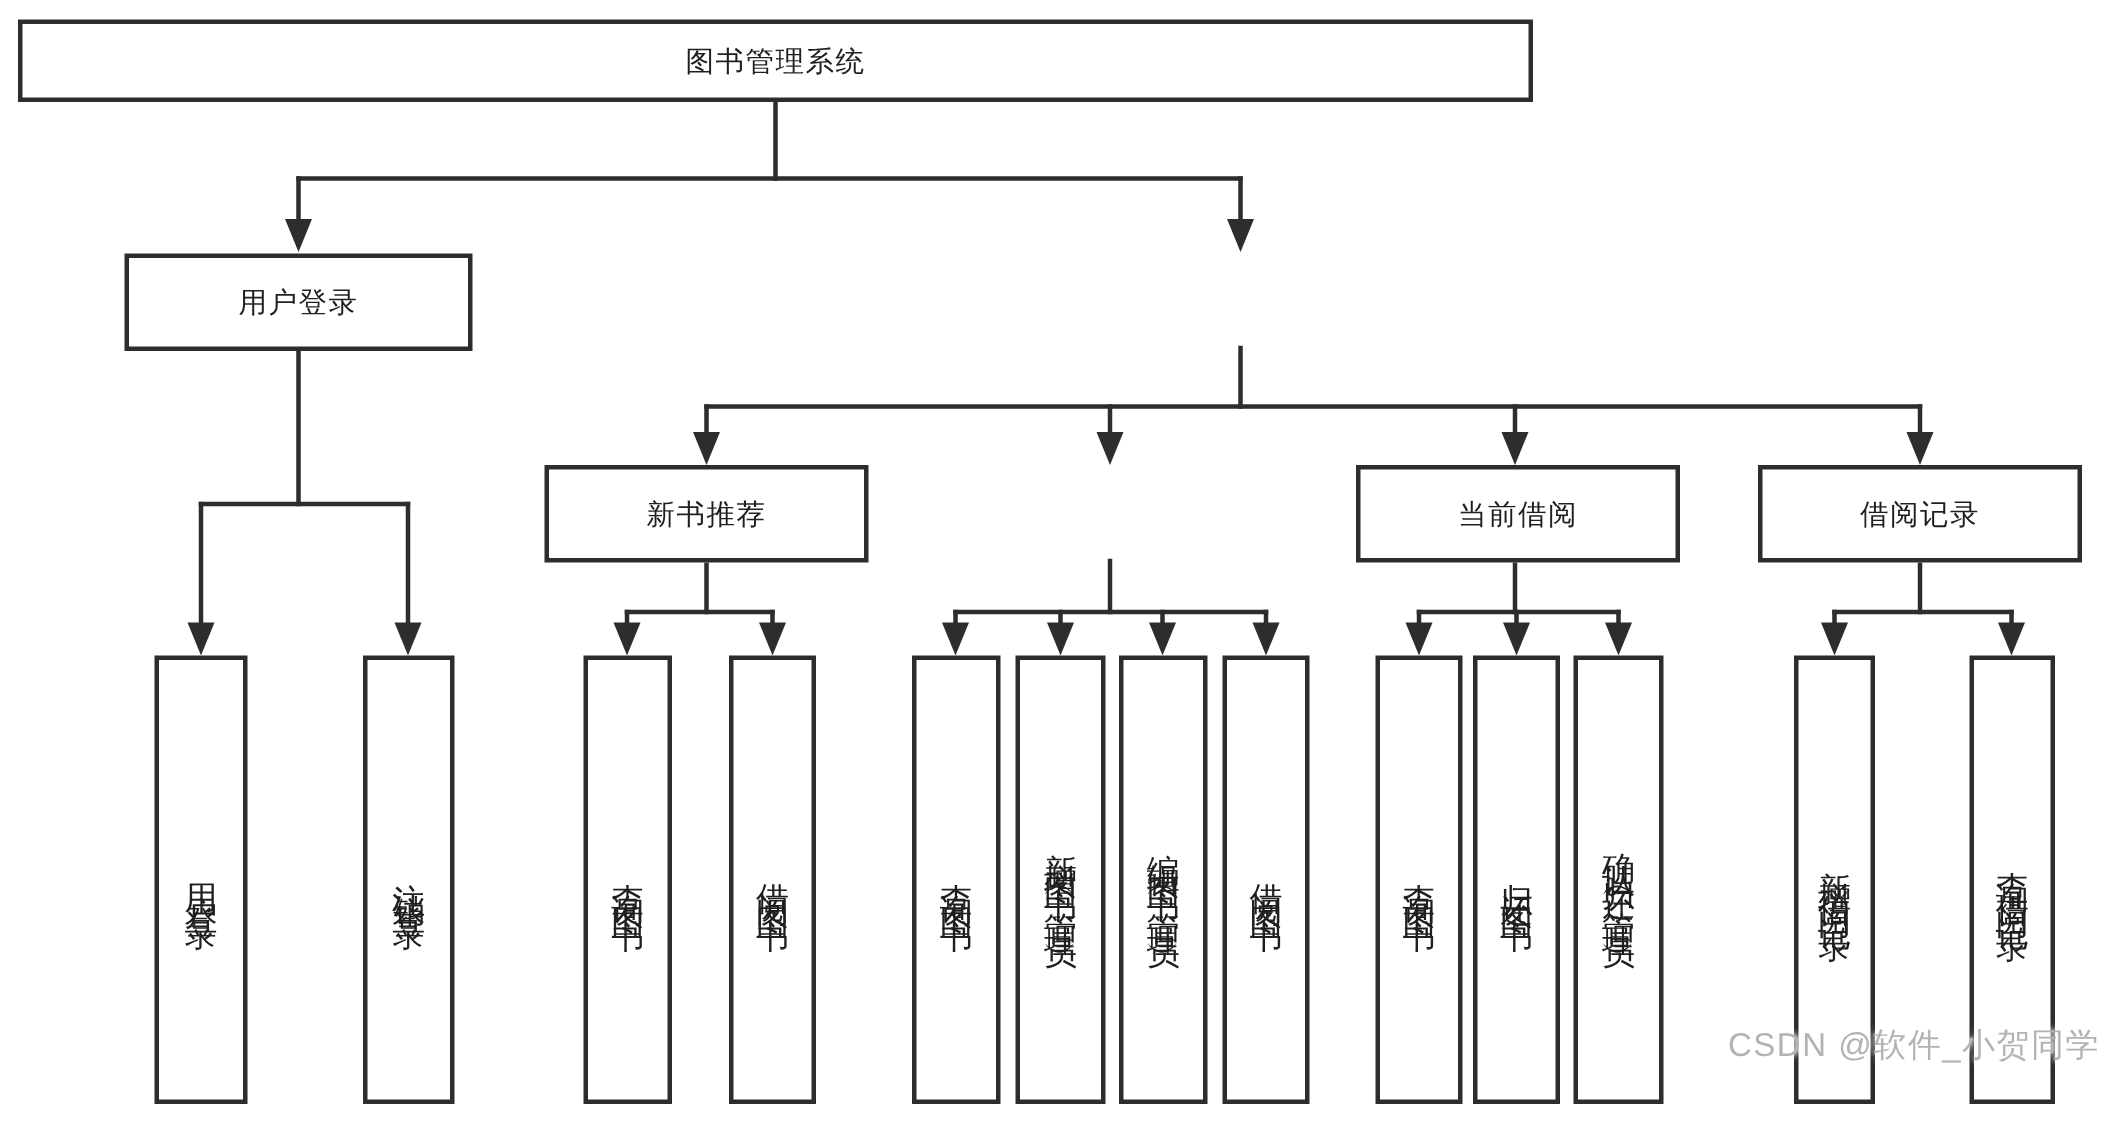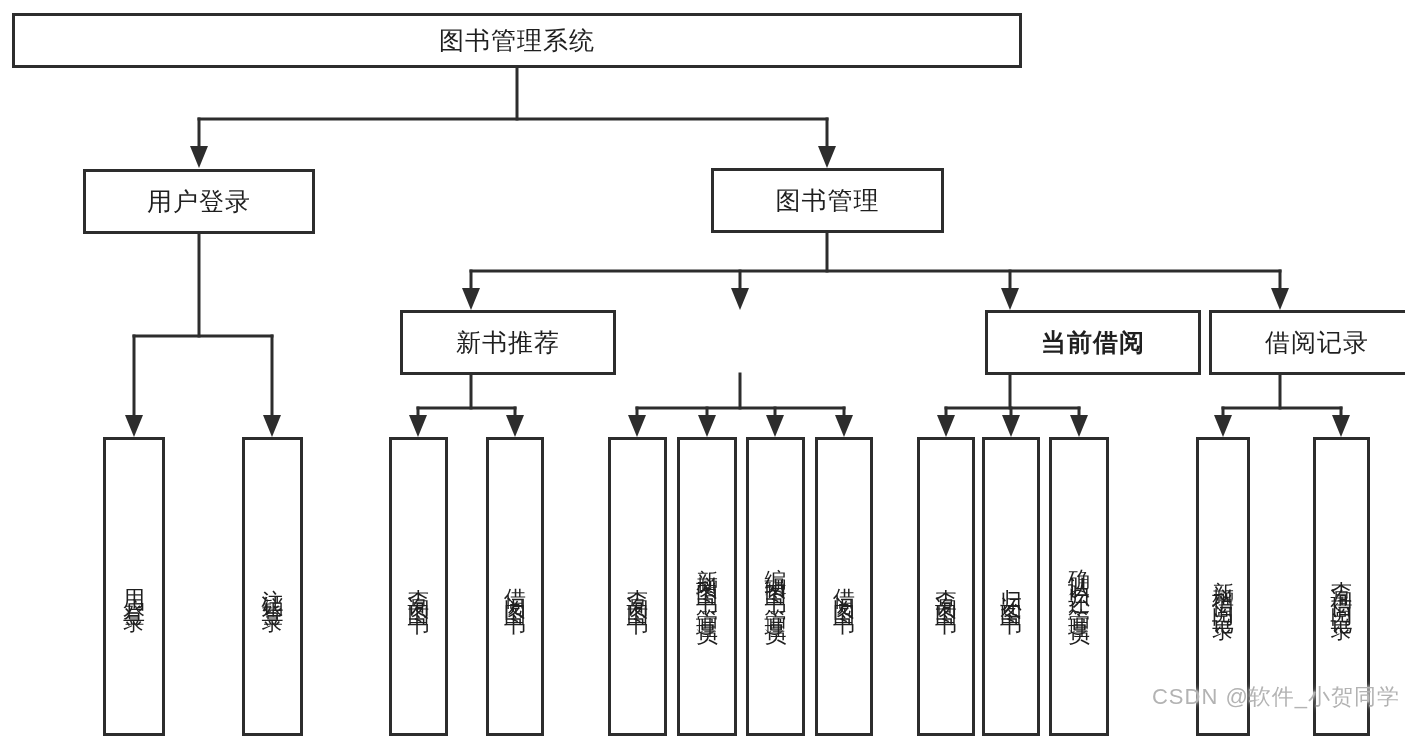--- a/index.html
+++ b/index.html
@@ -20,38 +20,38 @@
   #wires{position:absolute;left:0;top:0;width:1405px;height:747px;}
   #wires line{stroke:var(--line);stroke-width:3;stroke-linecap:square;}
   #wires polygon{fill:var(--line);}
   .node{
     position:absolute;
     box-sizing:border-box;
     background:#fff;
     border:3px solid var(--line);
     display:flex;align-items:center;justify-content:center;
   }
-  .hbox{font-size:25px;letter-spacing:1px;}
+  .hbox{font-size:19px;letter-spacing:1px;}
   .vbox span{
     writing-mode:vertical-rl;
     text-orientation:mixed;
     font-size:22px;
     letter-spacing:8px;
     line-height:1;
     color:var(--text);
   }
   
   .n-root{left:12px;top:13px;width:1010px;height:55px;}
   .n-userlogin{left:83px;top:169px;width:232px;height:65px;}
   .n-bookmgmt{left:711px;top:168px;width:233px;height:65px;}
   
-  .n-l3{top:310px;height:65px;width:216px;margin-left:37px;}
+  .n-l3{top:310px;height:65px;width:216px;}
   .n-newbook{left:363px;}
   .n-borrowmod{left:632px;}
-  .n-current{left:948px;font-weight:bold;}
+  .n-current{left:904px;}
   .n-records{left:1172px;}
   
   .leaf{top:437px;height:299px;}
   .lf-a1{left:103px;width:62px;}
   .lf-a2{left:242px;width:61px;}
   .lf-b1{left:389px;width:59px;}
   .lf-b2{left:486px;width:58px;}
   .lf-c1{left:608px;width:59px;}
   .lf-c2{left:677px;width:60px;}
   .lf-c3{left:746px;width:59px;}
@@ -140,23 +140,20 @@
     <polygon points="1332,415 1350,415 1341,437"></polygon>
   </svg>
 
   <div class="node hbox n-root">
     <span>图书管理系统</span>
   </div>
 
   <div class="node hbox n-userlogin">
     <span>用户登录</span>
   </div>
-  <div class="node hbox n-bookmgmt">
-    <span>图书管理</span>
-  </div>
 
   <div class="node hbox n-l3 n-newbook">
     <span>新书推荐</span>
   </div>
   <div class="node hbox n-l3 n-current">
     <span>当前借阅</span>
   </div>
   <div class="node hbox n-l3 n-records">
     <span>借阅记录</span>
   </div>

